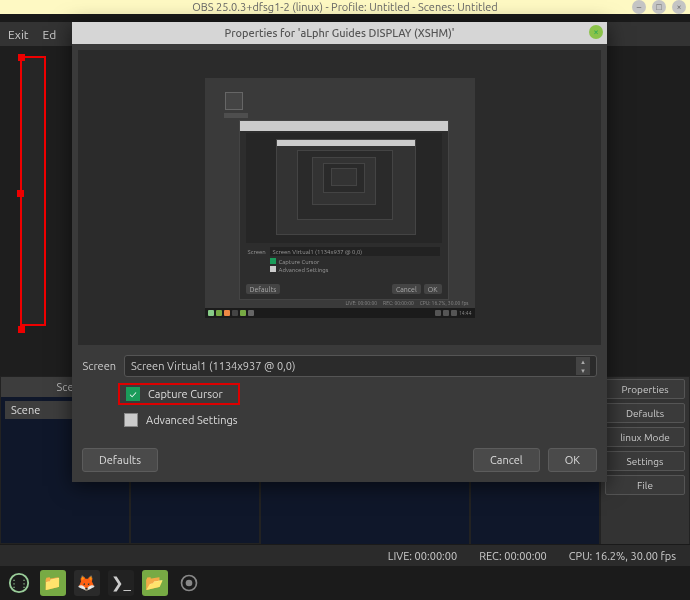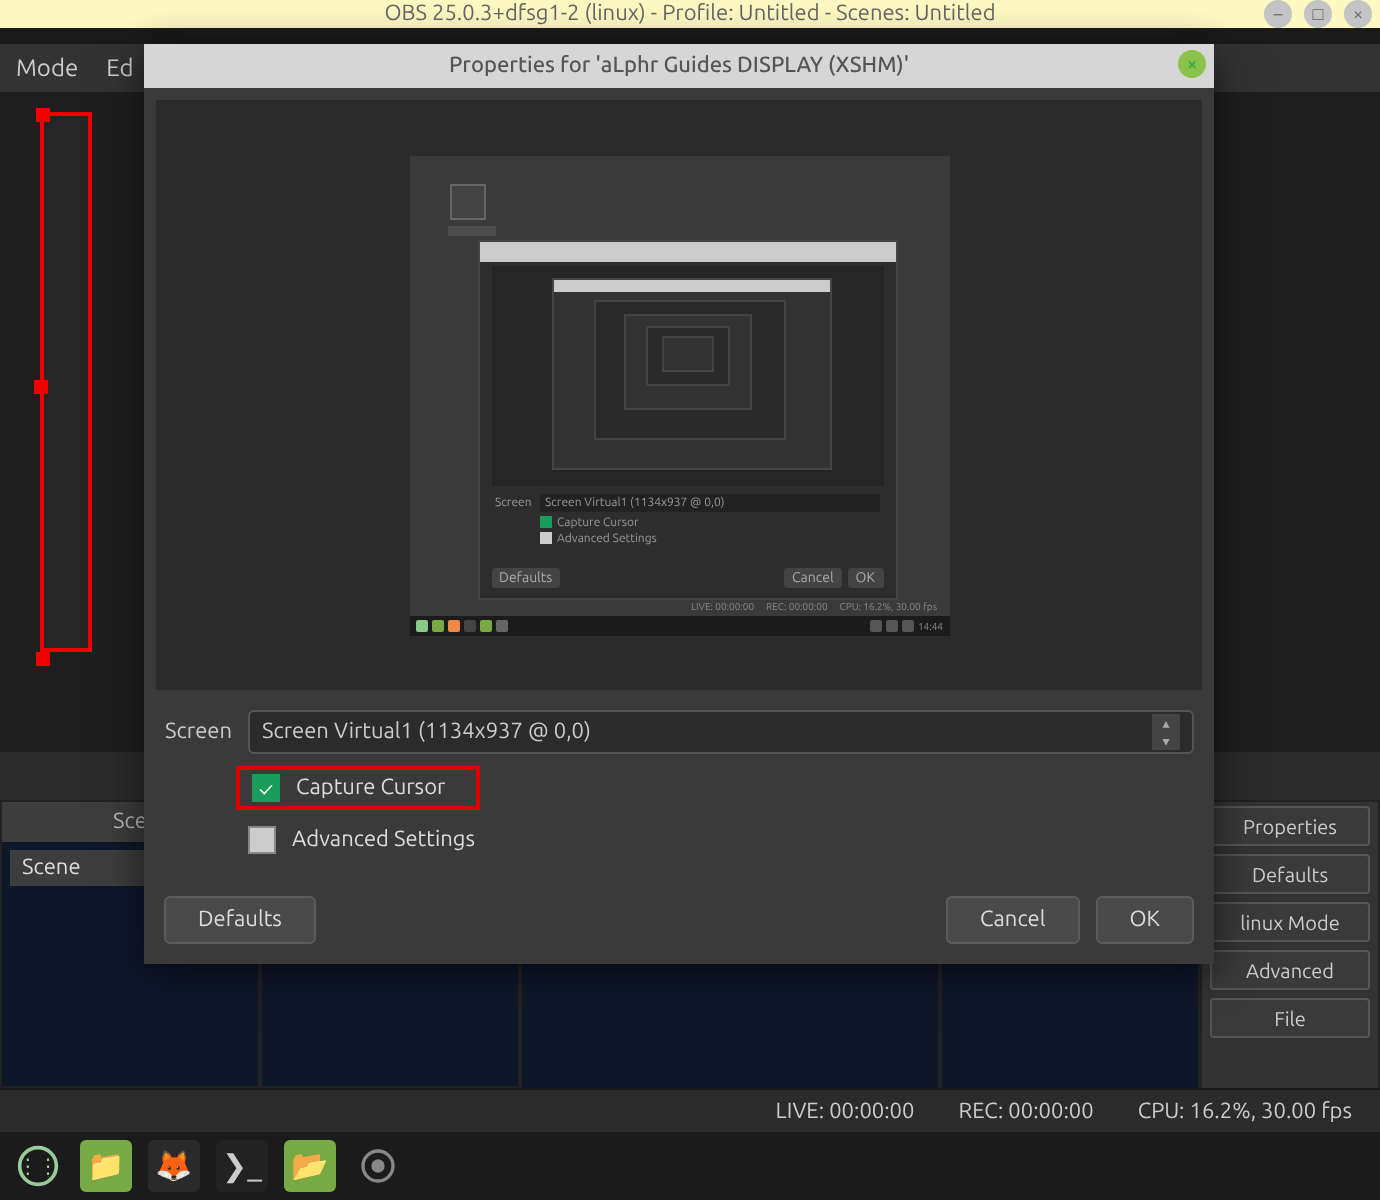--- a/index.html
+++ b/index.html
@@ -10,21 +10,21 @@
   .obs-titlebar .winbtns { position: absolute; right: 4px; display: flex; gap: 6px; }
   .obs-titlebar .winbtn { width: 14px; height: 14px; border-radius: 50%; background: #c4c4c4; display:flex;align-items:center;justify-content:center;font-size:9px;color:#666; }
   .obs-menu { position: absolute; top: 22px; left: 0; right: 0; height: 24px; background: #333; display: flex; align-items: center; padding: 0 8px; gap: 14px; color: #ccc; font-size: 12px; }
   .obs-body { position: absolute; top: 46px; left: 0; right: 0; bottom: 34px; background: #2b2b2b; }
 
   .preview-area { position:absolute; top:0; left:0; right:0; height:330px; background:#1e1e1e; }
   .preview-frame { position:absolute; top:10px; left:20px; width:26px; height:270px; border:2px solid #e00; background:#262626; }
   .preview-handle { position:absolute; width:7px; height:7px; background:#e00; }
 
   .lower-panels { position:absolute; top:330px; left:0; right:0; bottom:0; display:flex; }
-  .panel { border:1px solid #222; background:#333; display:flex; flex-direction:column;margin-top:24px; }
+  .panel { border:1px solid #222; background:#333; display:flex; flex-direction:column; }
   .panel-header { background:#3d3d3d; color:#bbb; height:20px; display:flex; align-items:center; justify-content:center; font-size:11px; }
   .panel-body { flex:1; background:#0f172a; padding:4px; }
   .panel-footer { height:22px; background:#333; display:flex; align-items:center; gap:6px; padding:0 4px; border-top:1px solid #222;}
   .ic { width:14px; height:14px; display:inline-flex; align-items:center; justify-content:center; color:#ccc; font-size:13px; }
 
   .scenes { width:130px; }
   .sources { width:130px; }
   .mixer { flex:1; }
   .transitions { width:130px; }
   .controls { width:90px; }
@@ -82,21 +82,21 @@
 
 <div class="obs-titlebar">
   <span>OBS 25.0.3+dfsg1-2 (linux) - Profile: Untitled - Scenes: Untitled</span>
   <div class="winbtns">
     <div class="winbtn">–</div>
     <div class="winbtn">□</div>
     <div class="winbtn">×</div>
   </div>
 </div>
 <div class="obs-menu">
-  <span>Mode</span>
+  <span>Exit</span>
   <span>Ed</span>
 </div>
 
 <div class="obs-body">
   <div class="preview-area">
     <div class="preview-frame"></div>
     <div class="preview-handle" style="top:8px;left:18px"></div>
     <div class="preview-handle" style="top:144px;left:17px"></div>
     <div class="preview-handle" style="top:280px;left:18px"></div>
   </div>
@@ -160,21 +160,21 @@
       <div class="ctrl-btn">
           <span>Properties</span>
         </div>
       <div class="ctrl-btn">
           <span>Defaults</span>
         </div>
       <div class="ctrl-btn">
           <span>linux Mode</span>
         </div>
       <div class="ctrl-btn">
-          <span>Advanced</span>
+          <span>Settings</span>
         </div>
       <div class="ctrl-btn">
           <span>File</span>
         </div>
     </div>
   </div>
 </div>
 
 <div class="obs-status">
   <span>LIVE: 00:00:00</span>

